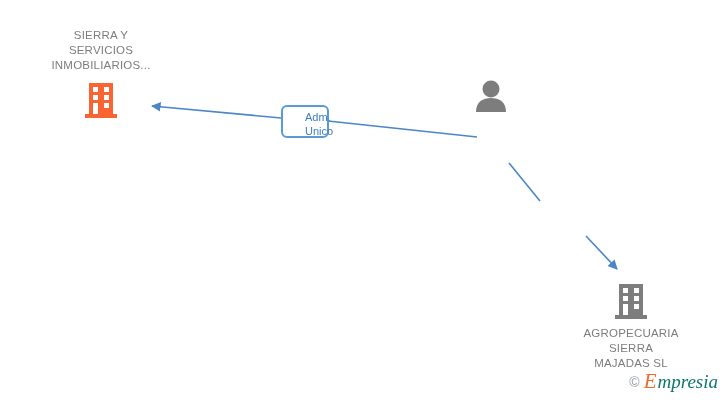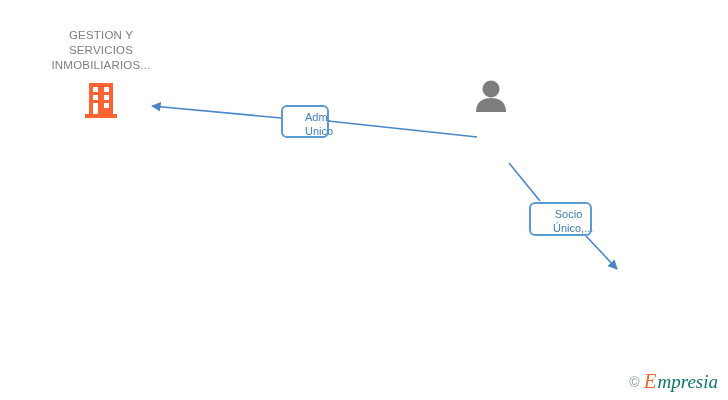--- a/index.html
+++ b/index.html
@@ -108,21 +108,21 @@
       <line x1="281" y1="118" x2="152" y2="106" stroke="#4a86c8" stroke-width="1.6" marker-end="url(#arrow-left)"></line>
     </g>
 
     <g>
       <line x1="509" y1="163" x2="540" y2="201" stroke="#4a86c8" stroke-width="1.6"></line>
       <line x1="586" y1="236" x2="617" y2="269" stroke="#4a86c8" stroke-width="1.6" marker-end="url(#arrow-left)"></line>
     </g>
   </svg>
 
   <div class="node" style="left:21px; top:28px; width:160px;">
-    <div class="node-label">GESTION Y
+    <div class="node-label">SIERRA Y
 SERVICIOS
 INMOBILIARIOS...</div>
     <div class="icon-wrap" style="height:40px; margin-top:6px;">
       <svg width="32" height="36" viewBox="0 0 32 36">
         <rect x="4" y="0" width="24" height="31" fill="#fa6432"></rect>
         <rect x="0" y="31" width="32" height="4" fill="#fa6432"></rect>
         <rect x="8" y="4" width="5" height="5" fill="#ffffff"></rect>
         <rect x="19" y="4" width="5" height="5" fill="#ffffff"></rect>
         <rect x="8" y="12" width="5" height="5" fill="#ffffff"></rect>
         <rect x="19" y="12" width="5" height="5" fill="#ffffff"></rect>
@@ -134,26 +134,41 @@
 
   <div class="node" style="left:421px; top:70px; width:140px;">
     <div class="icon-wrap" style="height:34px; margin-top:8px;">
       <svg width="36" height="32" viewBox="0 0 36 32">
         <circle cx="18" cy="9" r="8.5" fill="#7d7d7d"></circle>
         <path d="M 3 32 C 3 21.5 10 18 18 18 C 26 18 33 21.5 33 32 Z" fill="#7d7d7d"></path>
       </svg>
     </div>
   </div>
 
+  <div class="node" style="left:551px; top:280px; width:160px;">
+    <div class="icon-wrap" style="height:40px;">
+      <svg width="32" height="36" viewBox="0 0 32 36">
+        <rect x="4" y="0" width="24" height="31" fill="#7d7d7d"></rect>
+        <rect x="0" y="31" width="32" height="4" fill="#7d7d7d"></rect>
+        <rect x="8" y="4" width="5" height="5" fill="#ffffff"></rect>
+        <rect x="19" y="4" width="5" height="5" fill="#ffffff"></rect>
+        <rect x="8" y="12" width="5" height="5" fill="#ffffff"></rect>
+        <rect x="19" y="12" width="5" height="5" fill="#ffffff"></rect>
+        <rect x="8" y="20" width="5" height="11" fill="#ffffff"></rect>
+        <rect x="19" y="20" width="5" height="5" fill="#ffffff"></rect>
+      </svg>
+    </div>
+    <div class="node-label" style="margin-top:6px;">AGROPECUARIA
+SIERRA
+MAJADAS SL</div>
+  </div>
 
   <div class="rel-box" style="left:281px; top:105px; width:48px; height:33px;">Adm.
 Unico</div>
 
-  <div class="rel-box" style="left:529px; top:202px; width:63px; height:34px;">Socio
-Único,...</div>
 
   <div id="watermark">
     <span class="wm-c">©</span>
     <span class="wm-e">E</span>
     <span class="wm-rest">mpresia</span>
   </div>
 
 </div>
 
 </body></html>

